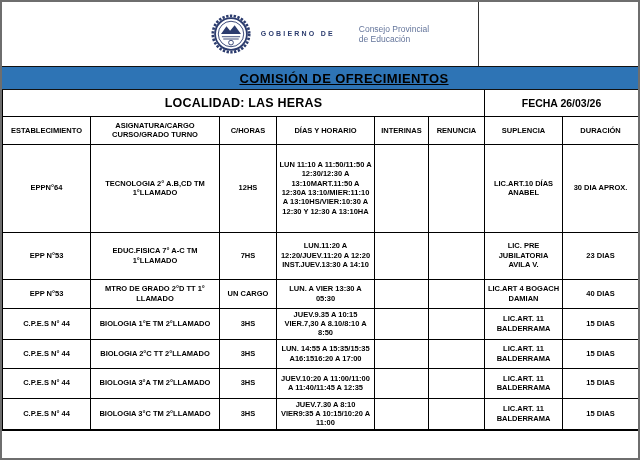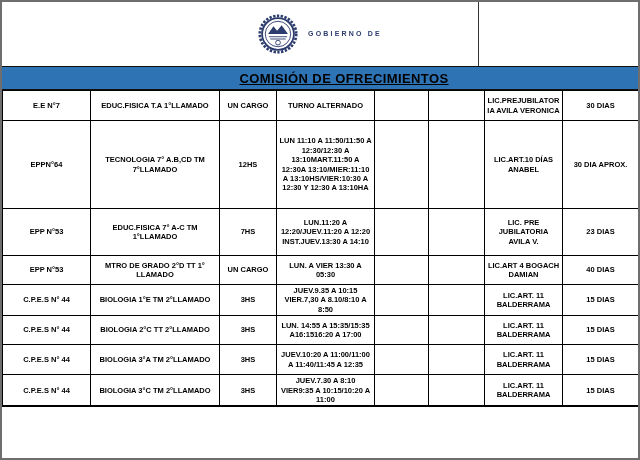--- a/index.html
+++ b/index.html
@@ -86,54 +86,62 @@
         <circle cx="22" cy="22" r="20" fill="none" stroke="#2c3c6e" stroke-width="3" stroke-dasharray="2.6 1.6"></circle>
         <circle cx="22" cy="22" r="17.5" fill="#ffffff" stroke="#2c3c6e" stroke-width="2"></circle>
         <circle cx="22" cy="22" r="14" fill="none" stroke="#2c3c6e" stroke-width="1"></circle>
         <path d="M11 22 L17 13.5 L21 18.5 L26 12.5 L33 22 Z" fill="#2c3c6e"></path>
         <path d="M12 25 h20 M13.5 27.5 h17" stroke="#2c3c6e" stroke-width="1" fill="none"></path>
         <circle cx="22" cy="31.5" r="2.6" fill="none" stroke="#2c3c6e" stroke-width="1"></circle>
       </svg>
       <div class="gov-text">
         <span class="gov-line1">GOBIERNO DE</span>
       </div>
+      <div class="consejo-text">
+        <span>Consejo Provincial</span>
+        <span>de Educación</span>
+      </div>
     </div>
     <div class="header-divider"></div>
   </div>
 
   <div class="banner">
     <span class="banner-title">COMISIÓN DE OFRECIMIENTOS</span>
   </div>
 
   <table>
     <colgroup>
       <col style="width:88px">
         <col style="width:129px">
         <col style="width:57px">
         <col style="width:98px">
       <col style="width:54px">
         <col style="width:56px">
         <col style="width:78px">
         <col style="width:76px">
     </colgroup>
     <tbody>
-
-      <tr class="r1">
-        <td class="data">E.E N°7</td>
-        <td class="data">EDUC.FISICA  T.A 1°LLAMADO</td>
-        <td class="data">UN CARGO</td>
-        <td class="data">TURNO ALTERNADO</td>
-        <td class="data"></td>
-        <td class="data"></td>
-        <td class="data">LIC.PREJUBILATORIA AVILA VERONICA</td>
-        <td class="data">30 DIAS</td>
-      </tr>
+      <tr class="subheader-row">
+        <td class="localidad-cell" colspan="6">LOCALIDAD: LAS HERAS</td>
+        <td class="fecha-cell" colspan="2">FECHA  26/03/26</td>
+      </tr>
+      <tr>
+        <th>ESTABLECIMIENTO</th>
+        <th>ASIGNATURA/CARGO CURSO/GRADO TURNO</th>
+        <th>C/HORAS</th>
+        <th>DÍAS Y HORARIO</th>
+        <th>INTERINAS</th>
+        <th>RENUNCIA</th>
+        <th>SUPLENCIA</th>
+        <th>DURACIÓN</th>
+      </tr>
+
       <tr class="r2">
         <td class="data">EPPN°64</td>
-        <td class="data">TECNOLOGIA 7° A.B,CD TM 7°LLAMADO</td>
+        <td class="data">TECNOLOGIA 2° A.B,CD TM 1°LLAMADO</td>
         <td class="data">12HS</td>
         <td class="data">LUN 11:10 A 11:50/11:50 A 12:30/12:30 A 13:10MART.11:50 A 12:30A 13:10/MIER:11:10 A 13:10HS/VIER:10:30 A 12:30 Y 12:30 A 13:10HA</td>
         <td class="data"></td>
         <td class="data"></td>
         <td class="data">LIC.ART.10 DÍAS ANABEL</td>
         <td class="data">30 DIA APROX.</td>
       </tr>
       <tr class="r3">
         <td class="data">EPP N°53</td>
         <td class="data">EDUC.FISICA 7° A-C  TM 1°LLAMADO</td>

